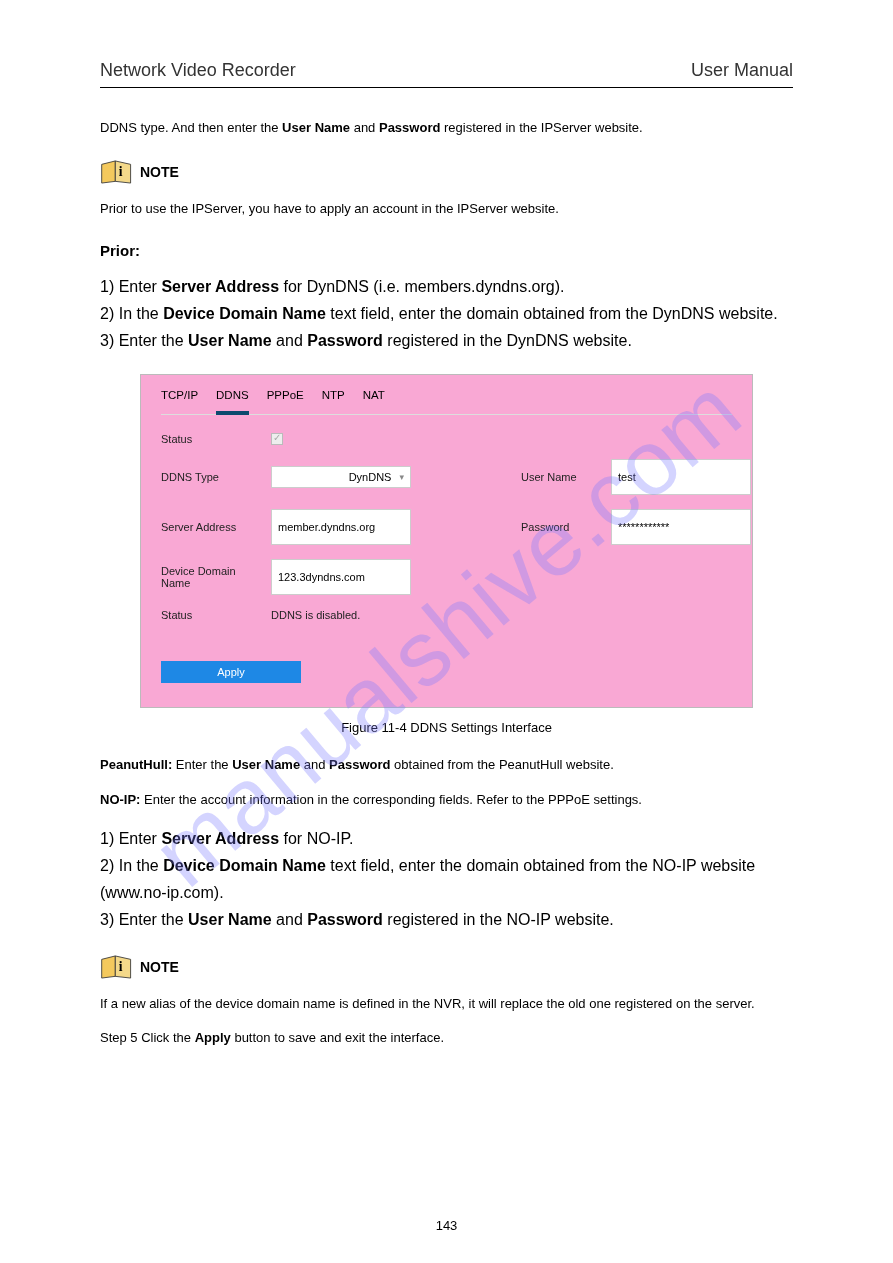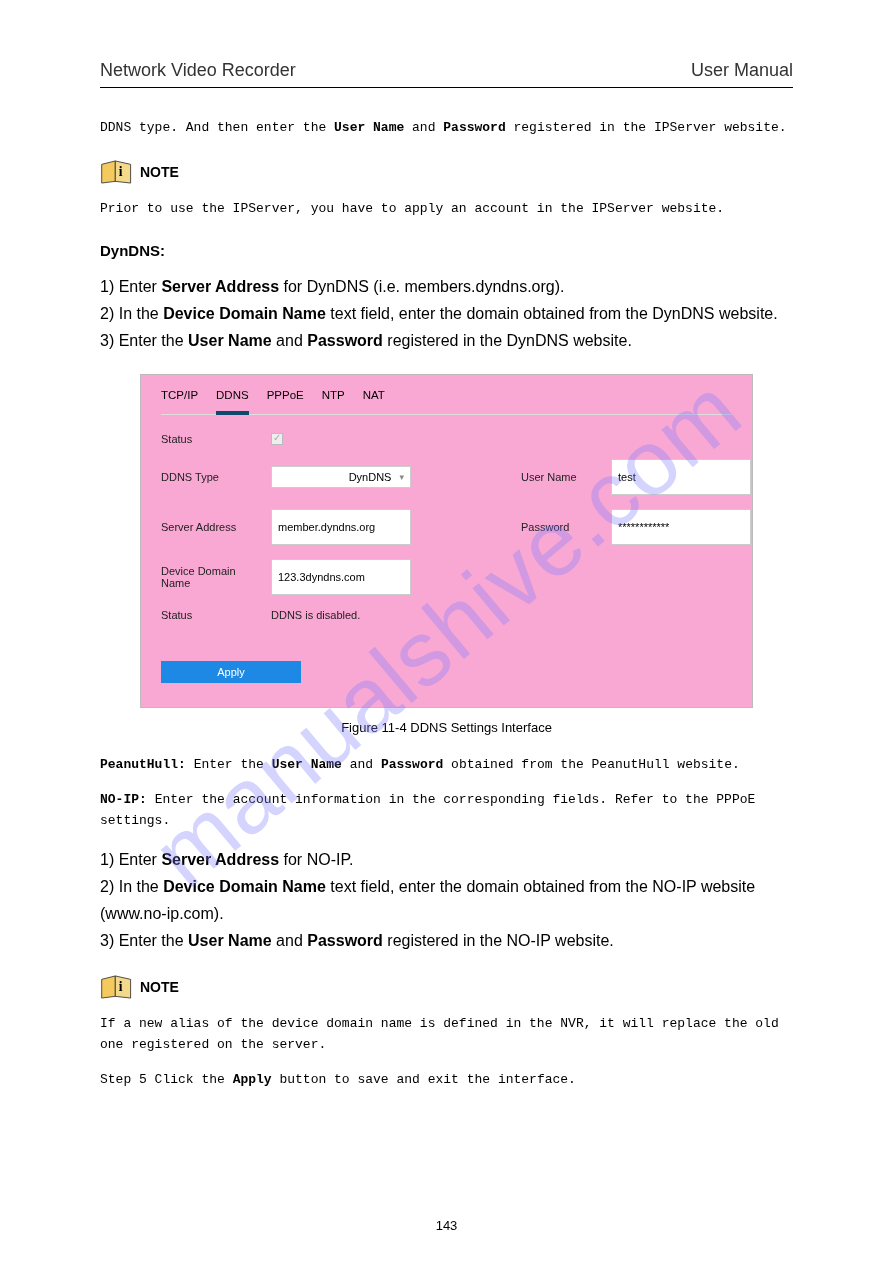--- a/index.html
+++ b/index.html
@@ -27,21 +27,20 @@
     clear: both;
     border-top: 1px solid #000;
     margin-top: 4px;
     margin-bottom: 30px;
   }
   .body-text {
     font-size: 13px;
     line-height: 1.6;
     color: #000;
     margin-bottom: 14px;
-    font-family: Liberation Mono, monospace;
   }
   .bold { font-weight: bold; }
   .note-block {
     display: flex;
     align-items: center;
     margin: 20px 0 14px 0;
   }
   .note-icon {
     width: 34px;
     height: 26px;
@@ -186,21 +185,21 @@
   <div class="note-block">
     <svg class="note-icon" viewBox="0 0 40 30">
       <polygon points="2,28 2,6 18,2 18,26" fill="#f4c95d" stroke="#333" stroke-width="1"></polygon>
       <polygon points="18,2 36,6 36,28 18,26" fill="#f4d98a" stroke="#333" stroke-width="1"></polygon>
       <text x="22" y="20" font-size="16" font-weight="bold" font-family="serif">i</text>
     </svg>
     <span class="note-label">NOTE</span>
   </div>
   <p class="body-text">Prior to use the IPServer, you have to apply an account in the IPServer website.</p>
 
-  <div class="sub-heading">DynDNS:</div>
+  <div class="sub-heading">Prior:</div>
   <p class="indent-step">
     <span>1)</span> Enter <span class="bold">Server Address</span> for DynDNS (i.e. members.dyndns.org).
   </p>
   <p class="indent-step">
     <span>2)</span> In the <span class="bold">Device Domain Name</span> text field, enter the domain obtained from the DynDNS website.
   </p>
   <p class="indent-step">
     <span>3)</span> Enter the <span class="bold">User Name</span> and <span class="bold">Password</span> registered in the DynDNS website.
   </p>
 

